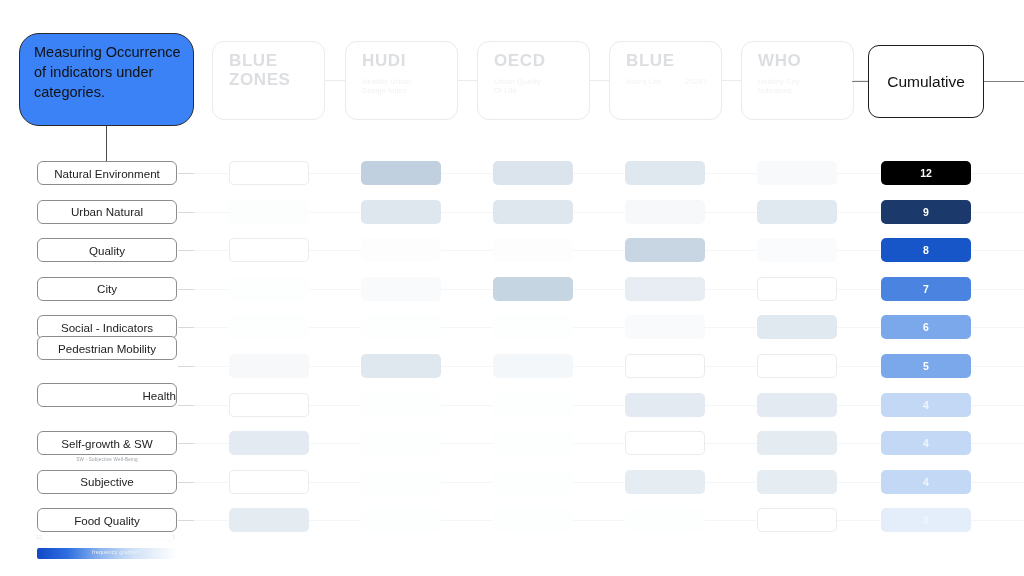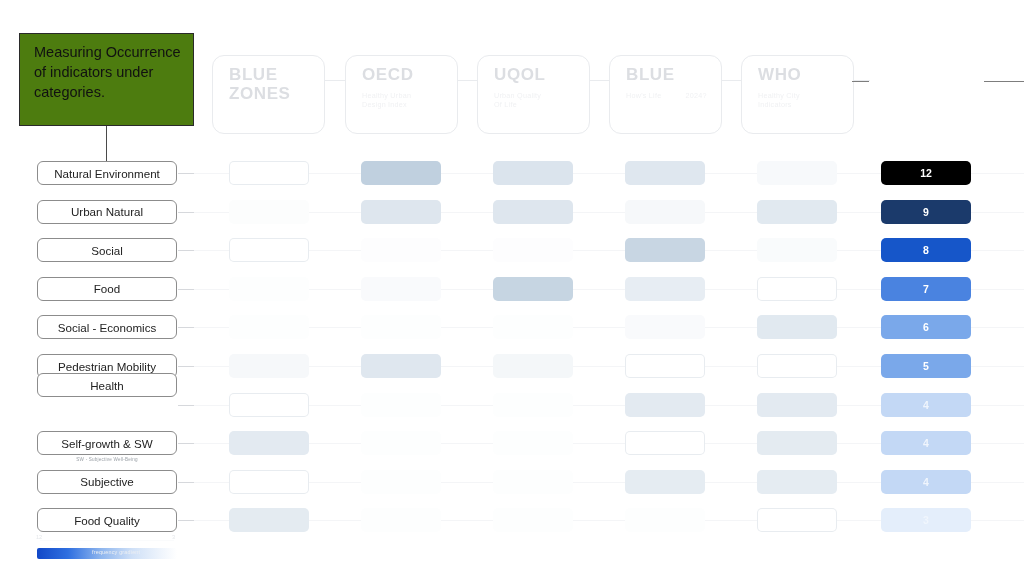--- a/index.html
+++ b/index.html
@@ -6,34 +6,34 @@
   body{
     width:1024px;height:576px;background:#ffffff;
     font-family:"Liberation Sans","DejaVu Sans",sans-serif;
     overflow:hidden;position:relative;
   }
   .stage{position:absolute;left:0;top:0;width:1024px;height:576px;}
 
   
   #title-box{
     position:absolute;left:19px;top:33px;width:175px;height:93px;
-    border:1.6px solid #2a2a2a;border-radius:0;background:#4d7c0f;
+    border:1.6px solid #2a2a2a;border-radius:20px;background:#3b82f6;
     box-sizing:border-box;padding:8px 10px 0 14px;
     font-size:14.5px;line-height:20.2px;color:#111;
   }
   #title-stem{
     position:absolute;left:106px;top:126px;width:1.4px;height:37px;background:#4a4a4a;
   }
   #title-stem-h{
     position:absolute;left:106px;top:162px;width:2px;height:1.4px;background:#4a4a4a;
   }
 
   
   .src-box{
-    position:absolute;top:55px;height:79px;
+    position:absolute;top:41px;height:79px;
     border:1.3px solid #e9ebee;border-radius:12px;background:#fff;
     box-sizing:border-box;padding:9px 0 0 16px;
   }
   .src-title{
     font-size:17px;font-weight:700;letter-spacing:.6px;color:#dcdee2;
     line-height:19px;white-space:pre-line;
   }
   .src-sub{
     margin-top:7px;font-size:7.2px;line-height:9.4px;color:#f0f1f3;
     letter-spacing:.25px;white-space:pre-line;
@@ -92,80 +92,81 @@
   <div id="title-stem"></div>
   <div id="title-stem-h"></div>
 
   <div id="source-header">
       <div class="src-box" style="left: 212px; width: 113px;">
         <div class="src-title">BLUE
 ZONES</div>
       </div>
       <div class="src-link" style="left: 325px; width: 20px;"></div>
       <div class="src-box" style="left: 345px; width: 113px;">
-        <div class="src-title">OECD</div>
+        <div class="src-title">HUDI</div>
         <div class="src-sub">Healthy Urban
 Design Index</div>
       </div>
       <div class="src-link" style="left: 458px; width: 19px;"></div>
       <div class="src-box" style="left: 477px; width: 113px;">
-        <div class="src-title">UQOL</div>
+        <div class="src-title">OECD</div>
         <div class="src-sub">Urban Quality
 Of Life</div>
       </div>
       <div class="src-link" style="left: 590px; width: 19px;"></div>
       <div class="src-box" style="left: 609px; width: 113px;">
         <div class="src-title">BLUE</div>
         <div class="src-sub">How's Life<span class="yr">2024?</span></div>
       </div>
       <div class="src-link" style="left: 722px; width: 19px;"></div>
       <div class="src-box" style="left: 741px; width: 113px;">
         <div class="src-title">WHO</div>
         <div class="src-sub">Healthy City
 Indicators</div>
       </div>
       <div class="src-link" style="left: 854px; width: 16px;"></div>
     </div>
 
   <div id="cum-link-l"></div>
+  <div id="cum-box">Cumulative</div>
   <div id="cum-link-r"></div>
 
   <div id="rows">
       <div class="row-guide" style="top: 173px;"></div>
       <div class="row-label" style="top: 161px; text-align: right;">
         <span>Natural Environment</span>
       </div>
       <div class="row-link" style="top: 173px;"></div>
       <div class="row-guide" style="top: 211.6px;"></div>
       <div class="row-label" style="top: 199.6px;">
         <span>Urban Natural</span>
       </div>
       <div class="row-link" style="top: 211.6px;"></div>
       <div class="row-guide" style="top: 250.2px;"></div>
       <div class="row-label" style="top: 238.2px;">
-        <span>Social</span>
+        <span>Quality</span>
       </div>
       <div class="row-link" style="top: 250.2px;"></div>
       <div class="row-guide" style="top: 288.8px;"></div>
       <div class="row-label" style="top: 276.8px;">
-        <span>Food</span>
+        <span>City</span>
       </div>
       <div class="row-link" style="top: 288.8px;"></div>
       <div class="row-guide" style="top: 327.4px;"></div>
       <div class="row-label" style="top: 315.4px;">
-        <span>Social - Economics</span>
+        <span>Social - Indicators</span>
       </div>
       <div class="row-link" style="top: 327.4px;"></div>
       <div class="row-guide" style="top: 366px;"></div>
-      <div class="row-label" style="top: 354px;">
+      <div class="row-label" style="top: 336px;">
         <span>Pedestrian Mobility</span>
       </div>
       <div class="row-link" style="top: 366px;"></div>
       <div class="row-guide" style="top: 404.6px;"></div>
-      <div class="row-label" style="top: 373px;">
+      <div class="row-label" style="top: 383px; justify-content: flex-end;">
         <span>Health</span>
       </div>
       <div class="row-link" style="top: 404.6px;"></div>
       <div class="row-guide" style="top: 443.2px;"></div>
       <div class="row-label" style="top: 431.2px;">
         <span>Self-growth &amp; SW</span>
         <span class="sub">SW - Subjective Well-Being</span>
       </div>
       <div class="row-link" style="top: 443.2px;"></div>
       <div class="row-guide" style="top: 481.8px;"></div>

